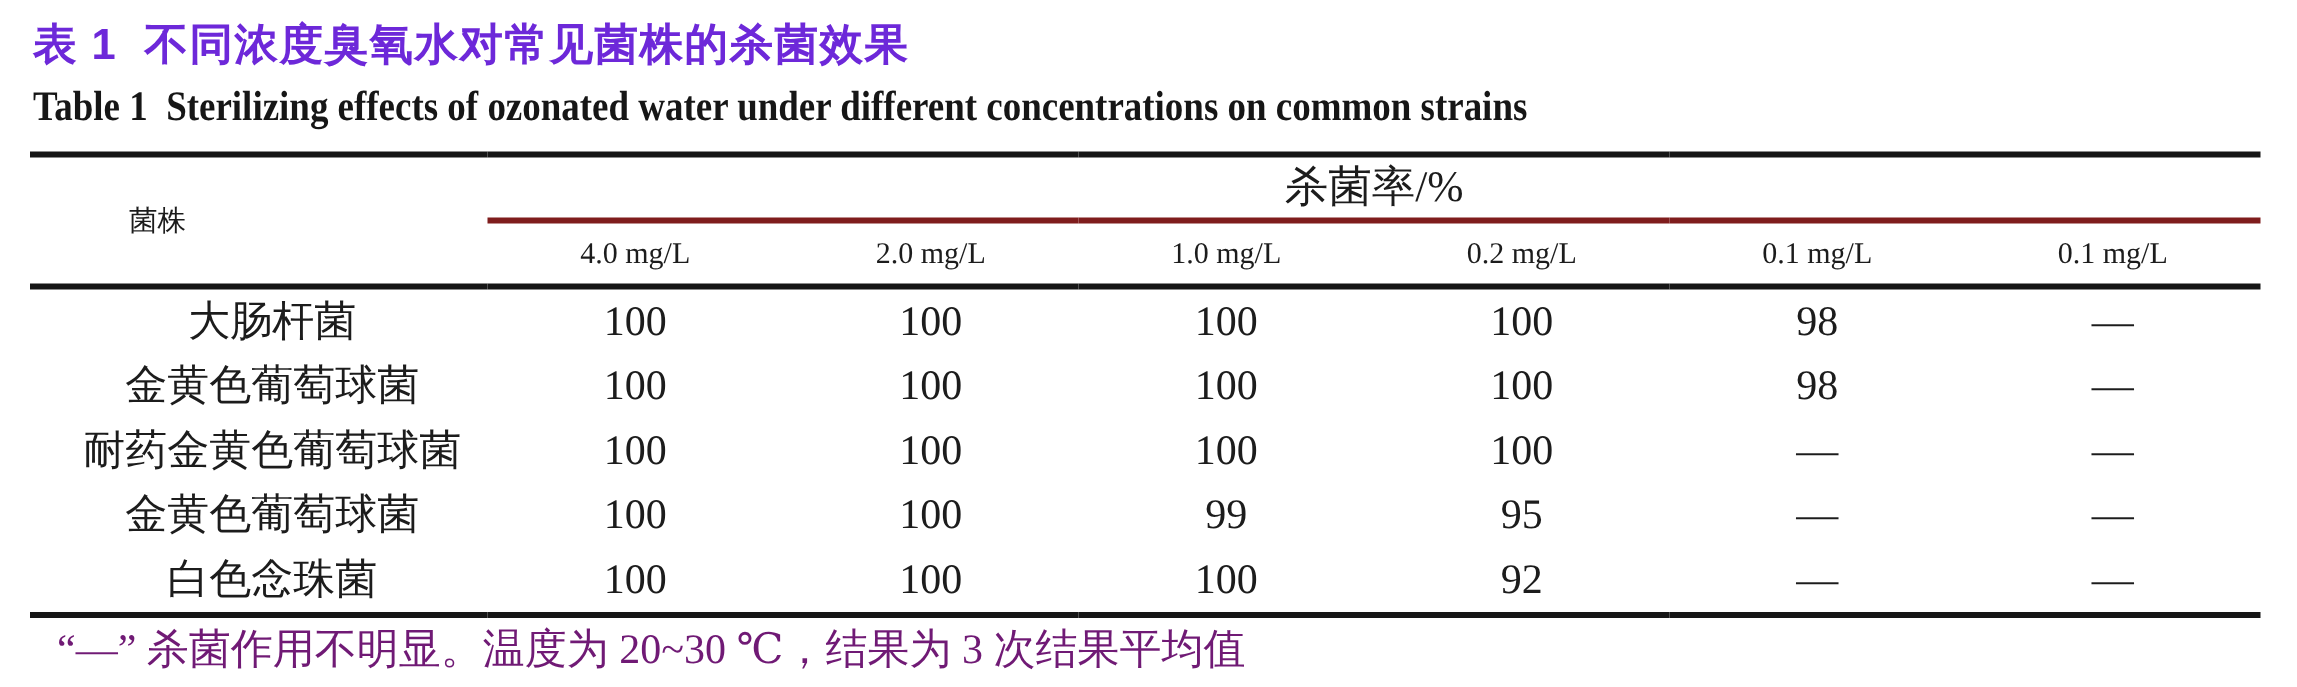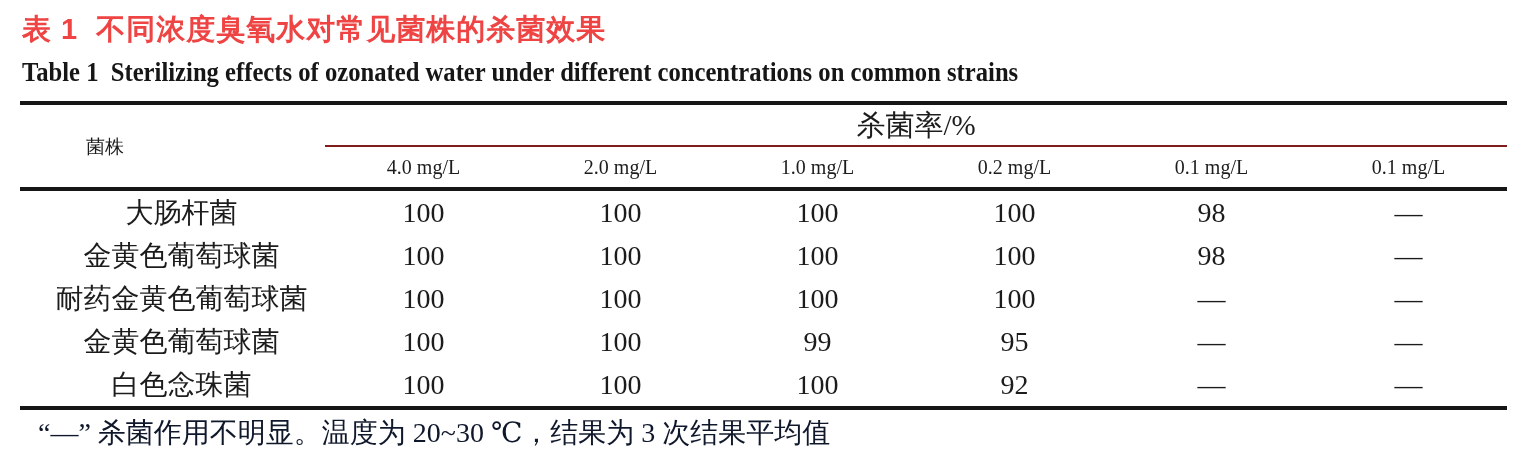--- a/index.html
+++ b/index.html
@@ -17,21 +17,21 @@
   }
   .page { position: absolute; inset: 0; }
 
   .title-zh {
     position: absolute;
     left: 22px;
     top: 10px;
     font-family: "Liberation Sans", "DejaVu Sans", sans-serif;
     font-weight: bold;
     font-size: 29px;
-    color: #ef4444;
+    color: #6d28d9;
     white-space: pre;
     letter-spacing: 1px;
   }
   .title-en {
     position: absolute;
     left: 22px;
     top: 56px;
     font-family: "Liberation Serif", "DejaVu Serif", serif;
     font-weight: bold;
     font-size: 28px;
@@ -67,38 +67,38 @@
   tr.head-row-2 th { height: 40px; }
   tbody td { height: 43px; }
 
   th.strain-h {
     text-align: left;
     padding-left: 66px;
     border-bottom: 4px solid #161616;
     font-size: 19px;
   }
   th.group-h {
-    border-bottom: 2px solid #7f1d1d;
+    border-bottom: 4px solid #7f1d1d;
     font-size: 29px;
   }
   tr.head-row-2 th { border-bottom: 4px solid #161616; }
 
   td.strain {
     text-align: center;
     padding-left: 18px;
     font-size: 28px;
   }
   td.val { font-size: 28px; font-family: Liberation Serif, serif; }
 
   .footnote {
     position: absolute;
     left: 38px;
     top: 414px;
     font-size: 28px;
-    color: #0f172a;
+    color: #701a75;
     white-space: pre;
   }
 </style>
 </head>
 <body>
 
 <div class="page">
 
   <div class="title-zh">表 1  不同浓度臭氧水对常见菌株的杀菌效果</div>
   <div class="title-en">Table 1  Sterilizing effects of ozonated water under different concentrations on common strains</div>

